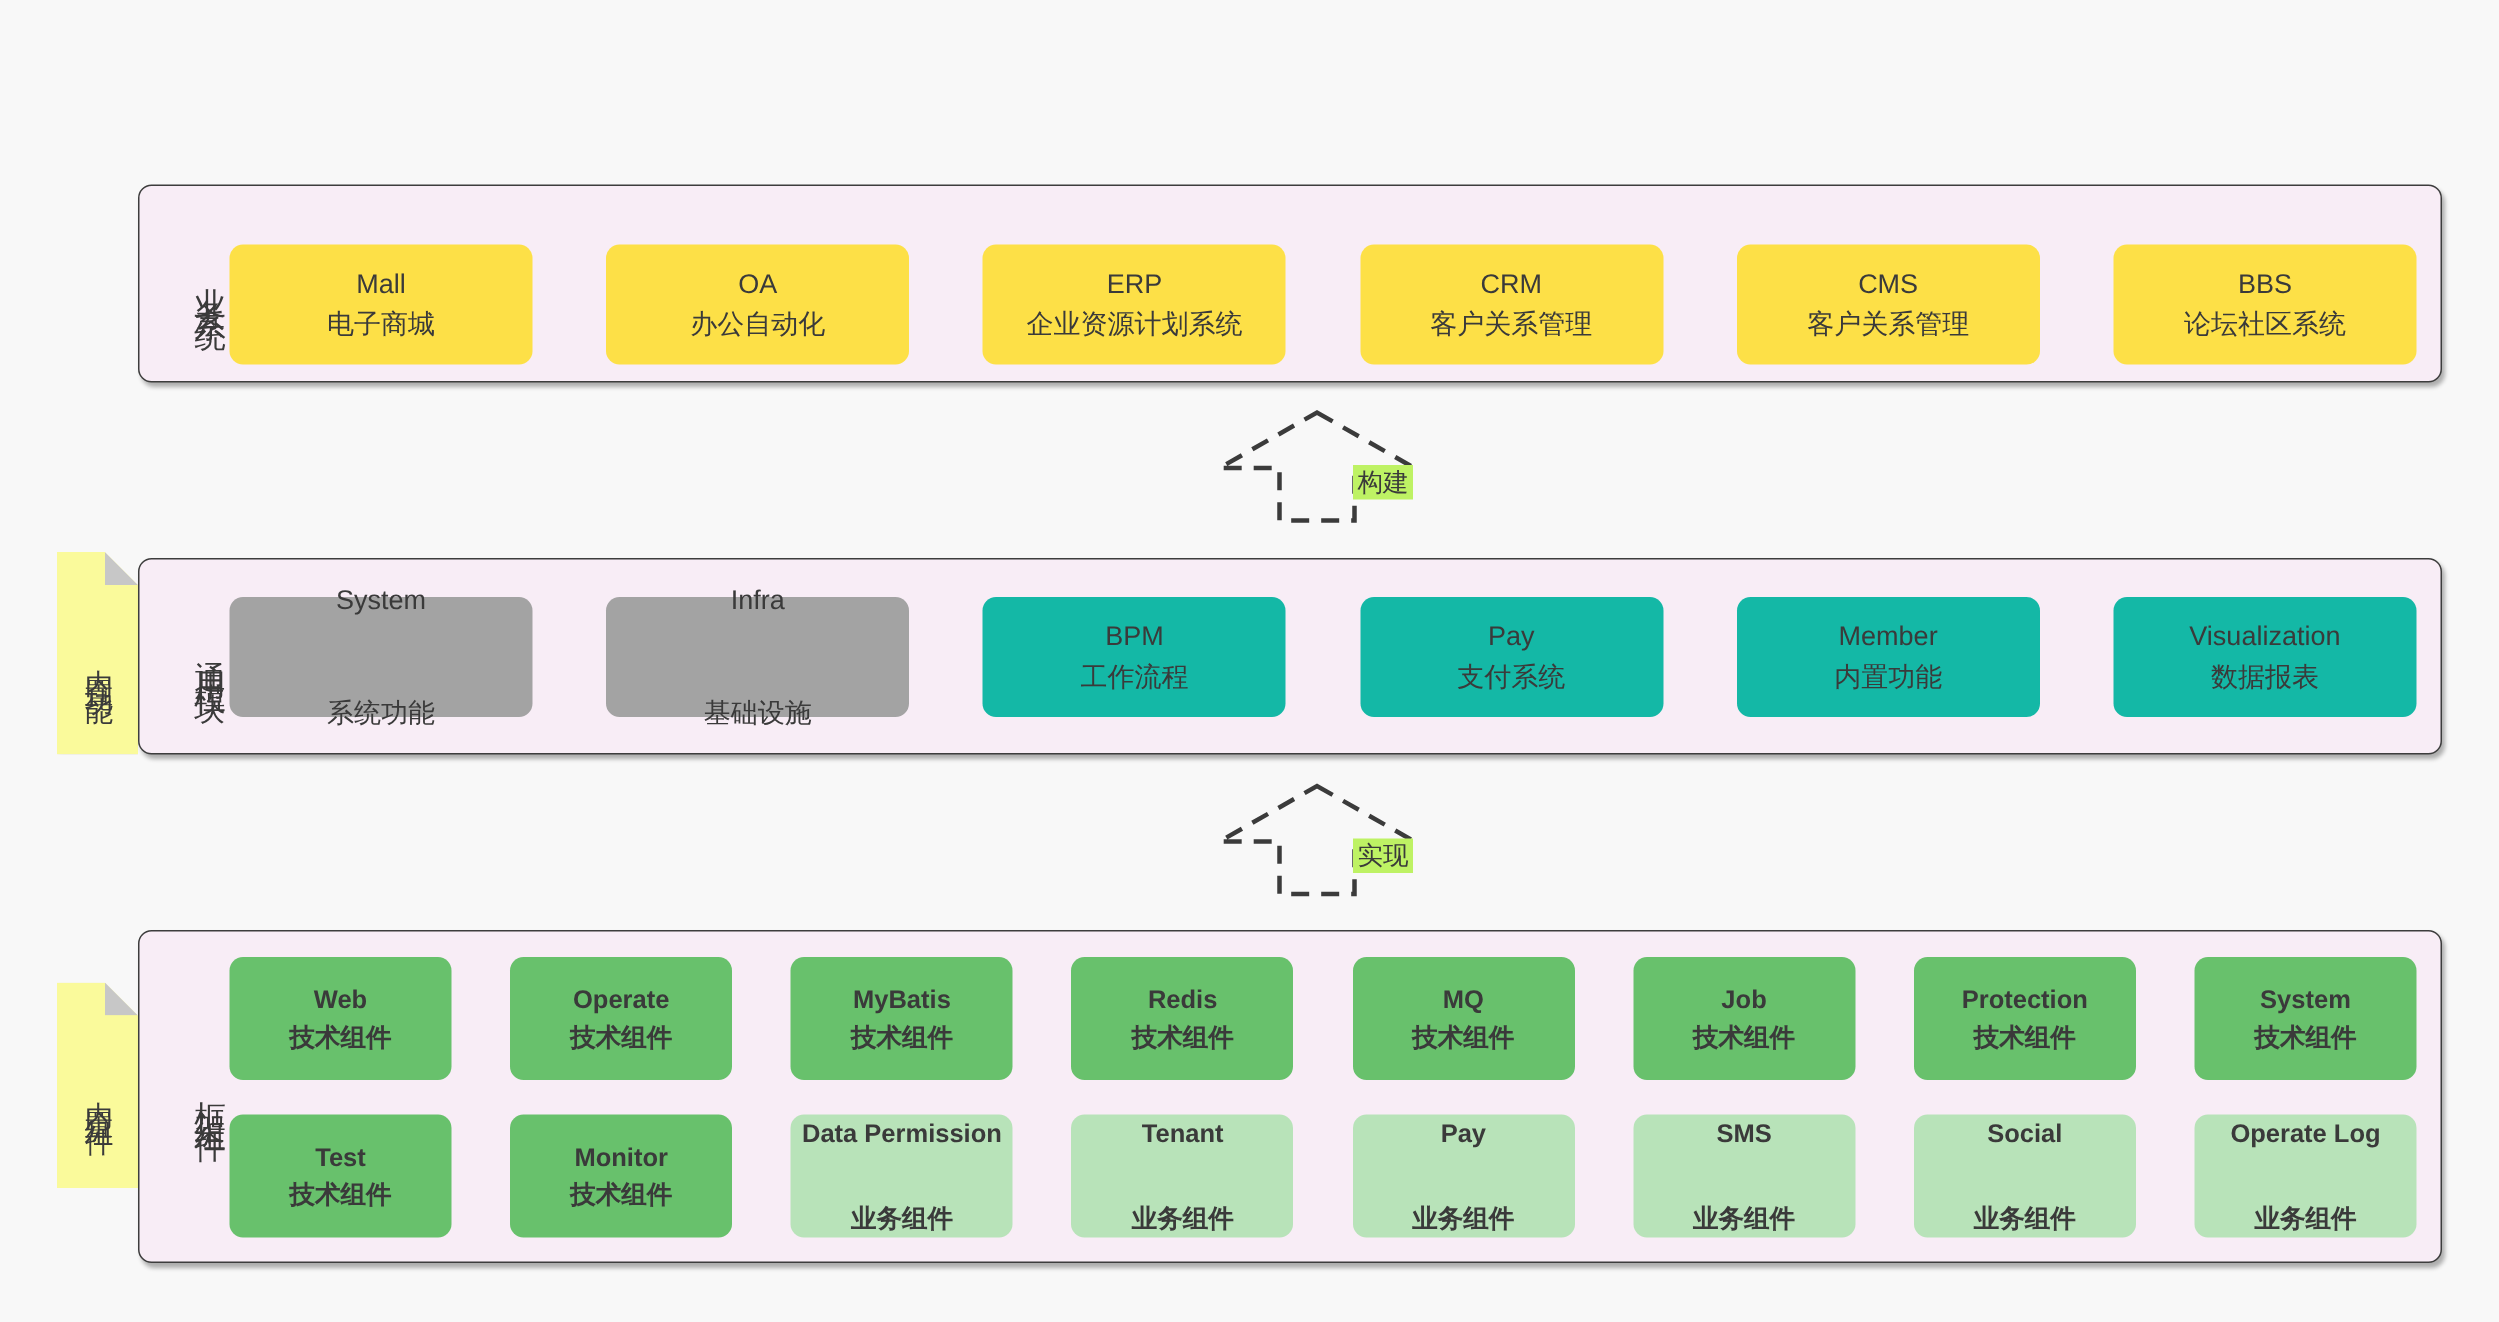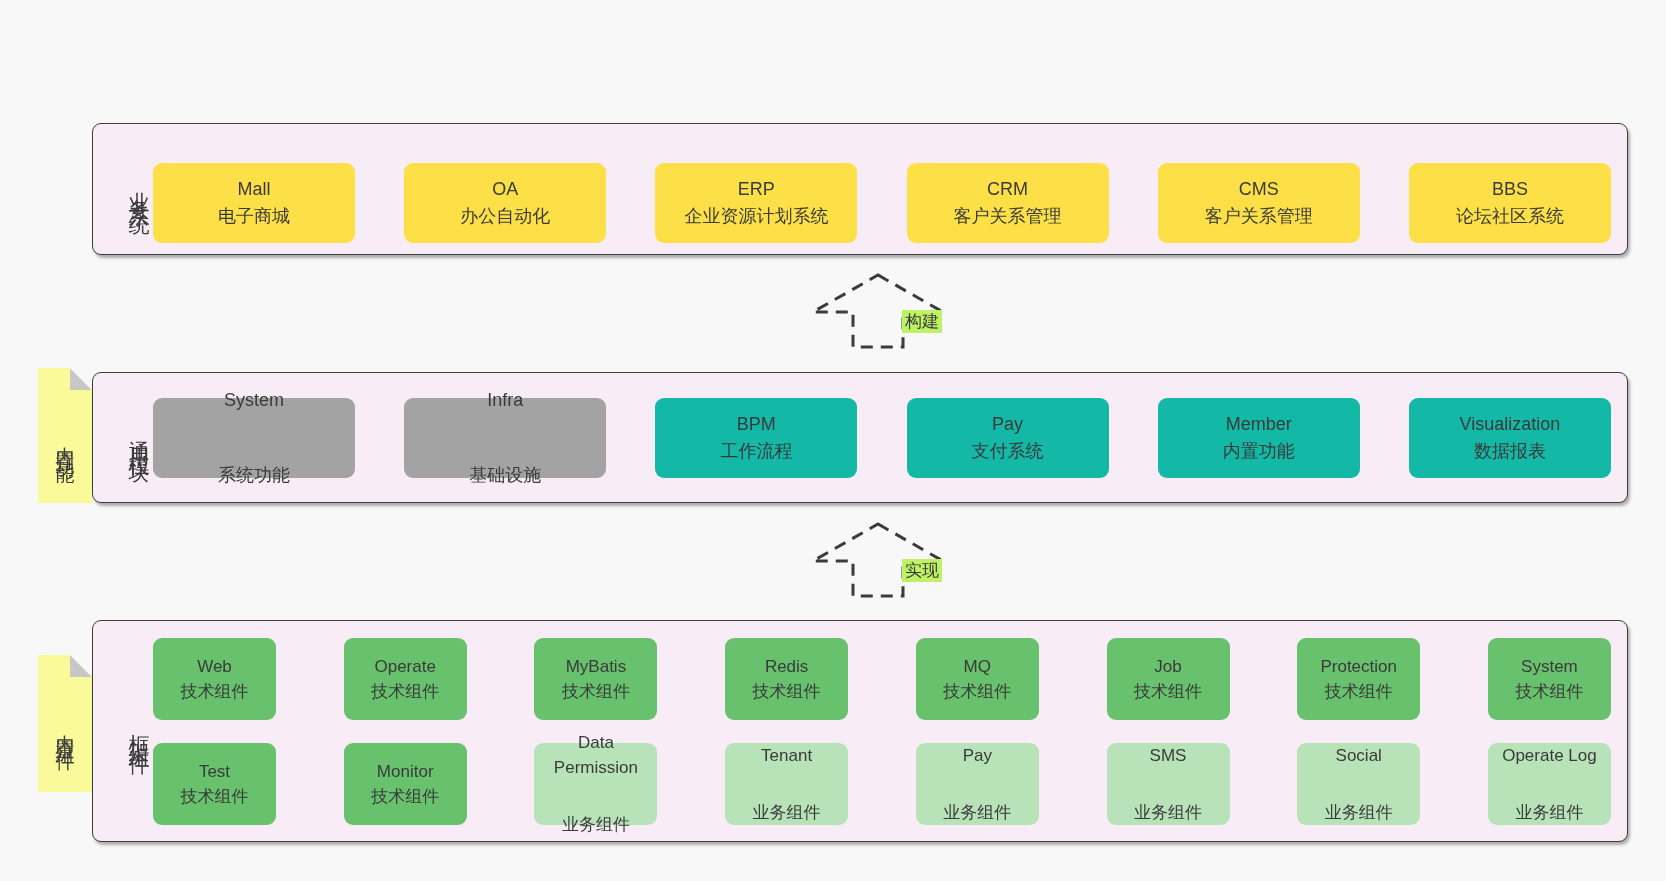--- a/index.html
+++ b/index.html
@@ -33,21 +33,21 @@
     padding-right:16px;box-sizing:border-box;
   }
   .rows .boxes{padding-right:0;}
   .box{
     display:flex;flex-direction:column;justify-content:center;align-items:center;
     border-radius:9px;text-align:center;
     font-size:18px;line-height:27px;color:#3a3a3a;
   }
   .box span{display:block;}
   .box-lg{width:202px;height:80px;}
-  .box-sm{width:123px;height:82px;font-size:17px;line-height:25px;}
+  .box-sm{width:148px;height:82px;font-size:17px;line-height:25px;font-weight:bold;}
   .blue{background:#fde047;margin-top:28px;}
   .red{background:#a3a3a3;gap:48px;}
   .pink{background:#14b8a6;}
   .green-dark{background:#68c16c;}
   .green-light{background:#b8e3b9;gap:32px;}
   
   .sticky{
     position:absolute;left:38px;width:54px;
     background:#fafa9b;
     clip-path:polygon(0 0,calc(100% - 22px) 0,100% 22px,100% 100%,0 100%);

